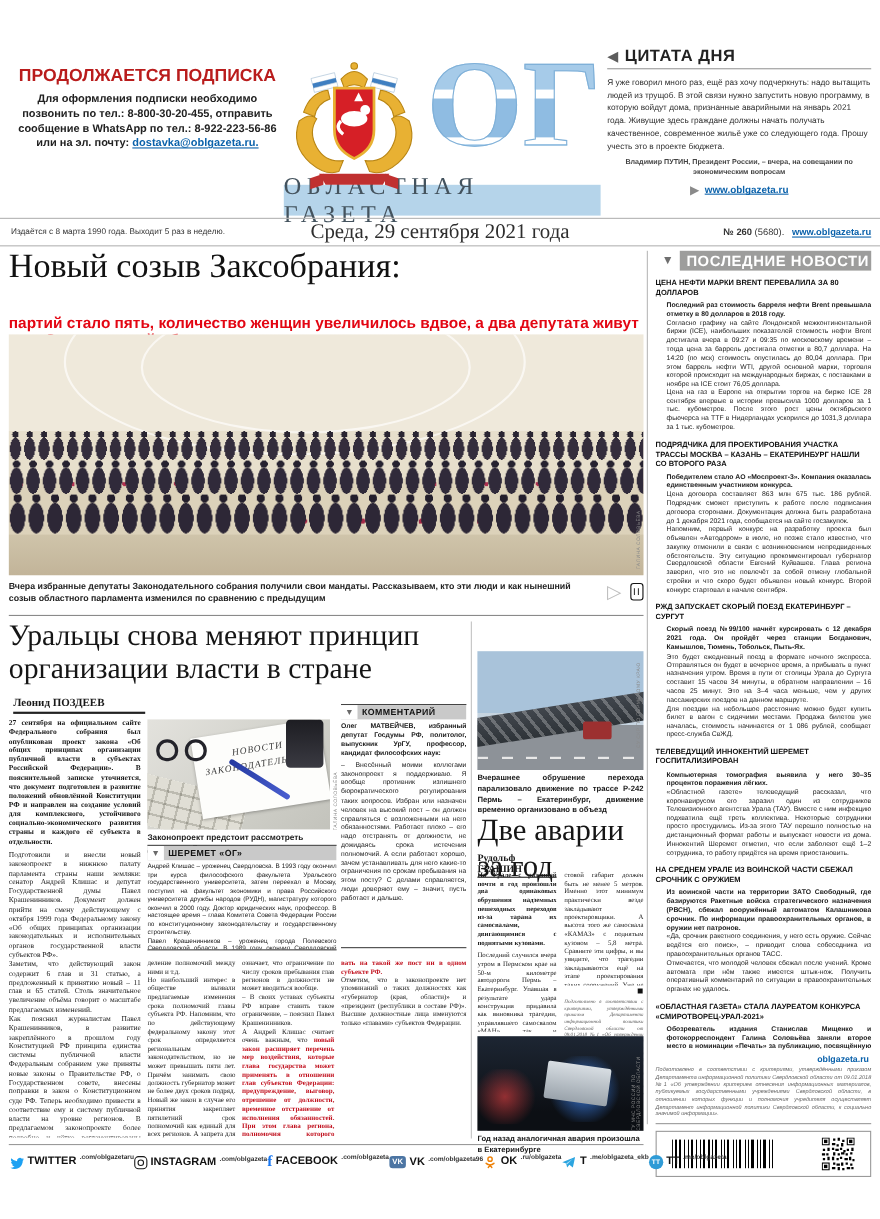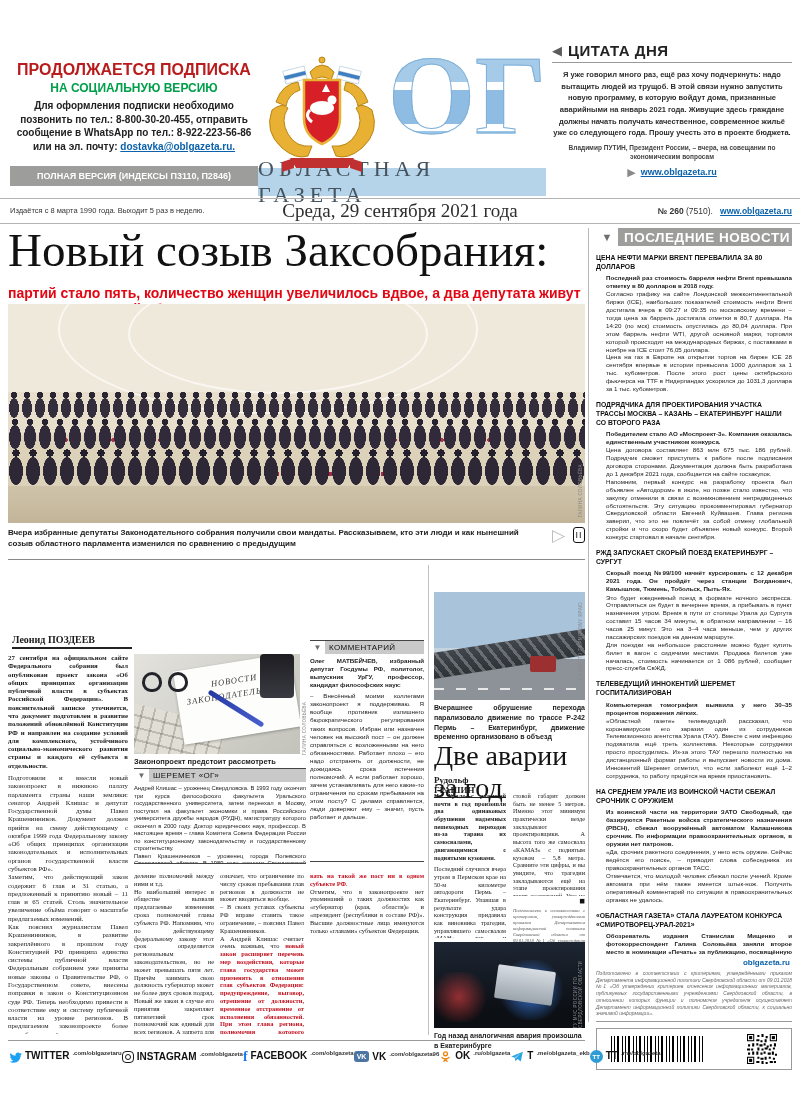--- a/index.html
+++ b/index.html
@@ -23,35 +23,35 @@
   .og-letters{left:388px;top:28px;font-family:"Liberation Serif",serif;font-weight:bold;font-size:112px;line-height:1.2;
      background:linear-gradient(#fff 0 6%,#b9d7ef 6% 14%,#fff 14% 18%,#a6cbe9 18% 40%,#fff 40% 46%,#8fbce2 46% 72%,#fff 72% 77%,#9cc6e8 77% 86%,#5cb98a 86% 100%);
      -webkit-background-clip:text;background-clip:text;color:transparent;-webkit-text-stroke:1px #7fb0d8;z-index:1}
   .blue-band{left:258px;top:168px;width:288px;height:28px;background:#b5d4ea;display:flex;align-items:center;justify-content:center;z-index:0}
   .blue-band span{font-family:"Liberation Serif",serif;font-size:22px;letter-spacing:5px;color:#44535e}
 
   .quote{left:552px;top:42px;width:240px}
   .quote-head{display:flex;align-items:center;gap:6px;border-bottom:1px solid #999;padding-bottom:3px}
   .q-arrow{color:#5c5c5c;font-size:13px;line-height:1}
   .quote-title{font-size:15px;font-weight:bold;color:#222;letter-spacing:.5px}
-  .quote-text{margin-top:6px;font-size:7.5px;font-weight:bold;color:#2d2d2d;text-align:center;line-height:1.55}
+  .quote-text{margin-top:6px;font-size:7.5px;font-weight:normal;color:#2d2d2d;text-align:left;line-height:1.55}
   .quote-author{margin-top:4px;font-size:6.5px;font-weight:bold;color:#444;text-align:center;line-height:1.4}
   .quote-linkrow{margin-top:5px;display:flex;align-items:center;justify-content:center;gap:5px}
   .l-arrow{color:#8a8a8a;font-size:11px}
   .quote-link{font-size:9px;font-weight:bold;color:#0b62ab;text-decoration:underline;cursor:pointer}
 
   .dateline{left:0;top:198px;width:800px;height:26px;border-top:1px solid #b3b3b3;border-bottom:1px solid #b3b3b3}
   .dl-founded{left:10px;top:206px;font-size:7.5px;color:#333}
   .dl-date{left:0;top:200px;width:800px;text-align:center;font-family:"Liberation Serif",serif;font-size:19px;color:#2e2e2e}
   .dl-right{right:8px;top:206px;font-size:8.5px;color:#333}
   .dl-no{font-weight:bold}
   .dl-site{font-weight:bold;color:#0b62ab;text-decoration:underline;cursor:pointer}
 
   
-  .lead-headline{left:8px;top:226px;width:580px;font-family:"Liberation Serif",serif;font-size:47px;line-height:1.05;color:#111}
+  .lead-headline{left:8px;top:226px;width:580px;font-family:"Liberation Serif",serif;font-size:31px;line-height:1.05;color:#111}
   .lead-deck{left:8px;top:285px;width:580px;font-size:14px;font-weight:bold;color:#e30613}
   .lead-photo{left:8px;top:304px;width:577px;height:219px;overflow:hidden;
       background:linear-gradient(#efe9db 0 40%,#e7dfcc 40% 60%,#dcd2ba 60% 100%)}
   .arc{position:absolute;border:2px solid rgba(255,255,255,.65);border-radius:50%}
   .prow{position:absolute;left:0;width:100%;background-repeat:repeat-x}
   .prow1{top:86px;height:30px;background-image:
      radial-gradient(circle 3px at 6px 5px,#2a2532 98%,transparent),
      radial-gradient(ellipse 5px 10px at 6px 18px,#342d3c 98%,transparent);
      background-size:13px 30px}
   .prow2{top:112px;height:34px;background-image:
@@ -59,21 +59,21 @@
      radial-gradient(ellipse 6px 12px at 7px 21px,#302a3a 98%,transparent),
      radial-gradient(circle 2px at 11px 24px,#b03050 98%,transparent);
      background-size:15px 34px,15px 34px,47px 34px}
   .prow3{top:142px;height:40px;background-image:
      radial-gradient(circle 3.8px at 8px 7px,#241f2c 98%,transparent),
      radial-gradient(ellipse 7px 14px at 8px 25px,#2d2736 98%,transparent),
      radial-gradient(circle 2.4px at 4px 28px,#a62a48 98%,transparent);
      background-size:17px 40px,17px 40px,53px 40px}
   .floor{position:absolute;left:0;top:182px;width:100%;height:37px;background:linear-gradient(#cfc4aa,#c2b499)}
   .vcred{position:absolute;writing-mode:vertical-rl;transform:rotate(180deg);font-size:4.5px;color:#8a8a8a;letter-spacing:.4px}
-  .lead-caption{left:8px;top:527px;width:577px;display:flex;align-items:flex-start;gap:8px}
+  .lead-caption{left:8px;top:527px;width:577px;display:flex;align-items:center;gap:8px}
   .lead-cap-text{flex:1;font-size:8px;font-weight:bold;color:#222;line-height:1.4}
   .cap-arrow{color:#bdbdbd;font-size:17px;line-height:1}
   .page-icon{width:12px;height:16px;border:1.5px solid #111;border-radius:3px;display:flex;align-items:center;justify-content:center;
              font-size:9px;font-weight:normal;color:#111;letter-spacing:1px}
   .lead-hr{left:8px;top:559px;width:577px;border-bottom:1px solid #8a8a8a}
 
   
   .news-vrule{left:588px;top:228px;height:794px;border-left:1px solid #b9b9b9}
   .news{left:596px;top:228px;width:196px;height:794px;display:flex;flex-direction:column;border-bottom:1px solid #9a9a9a}
   .news-header{display:flex;height:18px;flex:0 0 auto}
@@ -102,21 +102,21 @@
   .pen{position:absolute;left:70px;top:52px;width:64px;height:5px;border-radius:3px;background:linear-gradient(90deg,#2439a0,#4a5fd0);transform:rotate(32deg)}
   .glasses{position:absolute;left:8px;top:18px;width:52px;height:26px}
   .glasses i{position:absolute;width:20px;height:20px;border:3px solid #23232a;border-radius:50% 50% 45% 45%;display:block}
   .glasses i:nth-child(2){left:26px}
   .stamp{position:absolute;right:6px;top:0;width:34px;height:44px;background:linear-gradient(#1d1d22,#3a3a42);border-radius:4px}
   .keys{position:absolute;left:-8px;bottom:-6px;width:96px;height:46px;transform:rotate(14deg);
         background:repeating-linear-gradient(90deg,#efeee9 0 10px,#c9c8c1 10px 12px),repeating-linear-gradient(#efeee9 0 10px,#c9c8c1 10px 12px);background-blend-mode:multiply}
   .p-photo-cap{left:134px;top:757px;width:166px;font-size:7.5px;font-weight:bold;line-height:1.35}
   .box-head{display:flex;height:13px;align-items:stretch;background:#c9c9c9}
   .box-tri{width:15px;background:#fff;color:#6a6a6a;font-size:8px;display:flex;align-items:center;justify-content:center}
-  .box-title{flex:1;display:flex;align-items:center;padding-left:4px;font-size:8px;font-weight:normal;color:#111;letter-spacing:.4px}
+  .box-title{flex:1;display:flex;align-items:center;padding-left:4px;font-size:8px;font-weight:bold;color:#111;letter-spacing:.4px}
   .comment-box{left:310px;top:640px;width:114px;height:222px;overflow:hidden;border-top:1px solid #444;border-bottom:1px solid #444}
   .comment-intro{margin-top:3px;font-size:6.2px;font-weight:bold;line-height:1.3}
   .comment-text{margin-top:3px;font-size:6.2px;line-height:1.3;text-align:justify}
   .spravka-box{left:134px;top:768px;width:172px;height:96px;overflow:hidden;border-top:1px solid #444;border-bottom:1px solid #444}
   .spravka-body{margin-top:3px;font-size:5.8px;line-height:1.3;text-align:justify}
   .p-col2{left:134px;top:872px;width:80px;height:162px;font-size:6.4px}
   .p-col3{left:220px;top:872px;width:84px;height:162px;font-size:6.4px}
   .p-col4{left:310px;top:872px;width:114px;height:162px;font-size:6.4px}
   .redtxt{color:#c1121f;font-weight:bold}
 
@@ -156,27 +156,25 @@
   .vk-badge{background:#4c75a3;color:#fff;font-size:7px;font-weight:bold;border-radius:3px;padding:2px 3px;line-height:1}
   .tt-badge{width:13px;height:13px;border-radius:50%;background:#2f9bd6;color:#fff;font-size:6px;font-weight:bold;display:flex;align-items:center;justify-content:center}
 </style>
 </head>
 <body>
 
 <div class="page">
 
   <div class="abs sub-box">
     <div class="sub-l1">ПРОДОЛЖАЕТСЯ ПОДПИСКА</div>
-    <div class="sub-l2">НА СОЦИАЛЬНУЮ ВЕРСИЮ</div>
     <div class="sub-body">
       <span>Для оформления подписки необходимо позвонить по тел.: 8-800-30-20-455, отправить сообщение в WhatsApp по тел.: 8-922-223-56-86 или на эл. почту:</span>
       <span class="sub-email">dostavka@oblgazeta.ru.</span>
     </div>
   </div>
-  <div class="abs sub-btn">ПОЛНАЯ ВЕРСИЯ (ИНДЕКСЫ П3110, П2846)</div>
 
   <svg class="abs crest" viewBox="0 0 120 142">
     <g transform="rotate(-14 28 34)">
         <rect x="24" y="20" width="22" height="5" fill="#fff" stroke="#9db8d0" stroke-width=".5"></rect>
         <rect x="24" y="25" width="22" height="4" fill="#3f7fc1"></rect>
         <rect x="24" y="29" width="22" height="4" fill="#fff" stroke="#9db8d0" stroke-width=".5"></rect>
       </g>
     <g transform="rotate(14 92 34)">
         <rect x="74" y="20" width="22" height="5" fill="#fff" stroke="#9db8d0" stroke-width=".5"></rect>
         <rect x="74" y="25" width="22" height="4" fill="#3f7fc1"></rect>
@@ -214,21 +212,21 @@
       <span class="l-arrow">▶</span>
       <span class="quote-link">www.oblgazeta.ru</span>
     </div>
   </div>
 
   <div class="abs dateline"></div>
   <div class="abs dl-founded">Издаётся с 8 марта 1990 года. Выходит 5 раз в неделю.</div>
   <div class="abs dl-date serif">Среда, 29 сентября 2021 года</div>
   <div class="abs dl-right">
     <span class="dl-no">№ 260</span>
-    <span>(7510).</span>&nbsp;&nbsp;
+    <span>(5680).</span>&nbsp;&nbsp;
     <span class="dl-site">www.oblgazeta.ru</span>
   </div>
 
   <div class="abs lead-headline">Новый созыв Заксобрания:</div>
   <div class="abs lead-deck">партий стало пять, количество женщин увеличилось вдвое, а два депутата живут не в Свердловской области</div>
 
   <div class="abs lead-photo">
     <div class="arc" style="width:420px;height:170px;top:-60px;left:50px"></div>
     <div class="arc" style="width:300px;height:120px;top:-30px;left:120px"></div>
     <div class="prow prow1"></div>
@@ -299,20 +297,21 @@
       <rect x="1" y="1" width="5" height="5" fill="#fff"></rect>
         <rect x="2" y="2" width="3" height="3" fill="#000"></rect>
       <rect x="23" y="1" width="5" height="5" fill="#fff"></rect>
         <rect x="24" y="2" width="3" height="3" fill="#000"></rect>
       <rect x="1" y="23" width="5" height="5" fill="#fff"></rect>
         <rect x="2" y="24" width="3" height="3" fill="#000"></rect>
       <path fill="#000" d="M10 1h2v2h-2zM14 0h2v3h-2zM18 2h2v2h-2zM9 5h3v2H9zM13 6h2v2h-2zM17 5h2v3h-2zM1 10h2v2H1zM5 9h2v3H5zM0 14h3v2H0zM4 14h2v2H4zM1 18h2v2H1zM5 17h2v3H5zM9 9h2v2H9zM12 10h3v2h-3zM16 9h2v2h-2zM19 11h2v2h-2zM22 10h2v2h-2zM26 9h2v3h-2zM10 13h2v3h-2zM14 14h2v2h-2zM17 13h3v2h-3zM21 14h2v2h-2zM25 13h2v2h-2zM9 17h2v3H9zM13 18h2v2h-2zM16 17h2v2h-2zM20 18h3v2h-3zM24 17h2v3h-2zM27 19h2v2h-2zM10 22h2v2h-2zM13 23h3v2h-3zM17 22h2v3h-2zM21 22h2v2h-2zM25 23h2v2h-2zM9 26h3v2H9zM14 26h2v3h-2zM18 27h2v2h-2zM22 26h3v2h-3zM26 26h2v2h-2z"></path>
     </svg>
   </div>
 
+  <div class="abs p-headline">Уральцы снова меняют принцип организации власти в стране</div>
   <div class="abs p-byline">Леонид ПОЗДЕЕВ</div>
   <div class="abs p-col p-col1">
     <div class="p-lead jt pre">27 сентября на официальном сайте Федерального собрания был опубликован проект закона «Об общих принципах организации публичной власти в субъектах Российской Федерации». В пояснительной записке уточняется, что документ подготовлен в развитие положений обновлённой Конституции РФ и направлен на создание условий для комплексного, устойчивого социально-экономического развития страны и каждого её субъекта в отдельности.</div>
     <div class="jt pre">Подготовили и внесли новый законопроект в нижнюю палату парламента страны наши земляки: сенатор Андрей Клишас и депутат Государственной думы Павел Крашенинников. Документ должен прийти на смену действующему с октября 1999 года Федеральному закону «Об общих принципах организации законодательных и исполнительных органов государственной власти субъектов РФ».
 Заметим, что действующий закон содержит 6 глав и 31 статью, а предложенный к принятию новый – 11 глав и 65 статей. Столь значительное увеличение объёма говорит о масштабе предлагаемых изменений.
 Как пояснил журналистам Павел Крашенинников, в развитие закреплённого в прошлом году Конституцией РФ принципа единства системы публичной власти Федеральным собранием уже приняты новые законы о Правительстве РФ, о Государственном совете, внесены поправки в закон о Конституционном суде РФ. Теперь необходимо привести в соответствие ему и систему публичной власти на уровне регионов. В предлагаемом законопроекте более подробно и чётко регламентированы статус, структура и функции органов власти, принципы взаимодействия и распре-</div>
   </div>
 
   <div class="abs p-photo">
     <div class="keys"></div>

